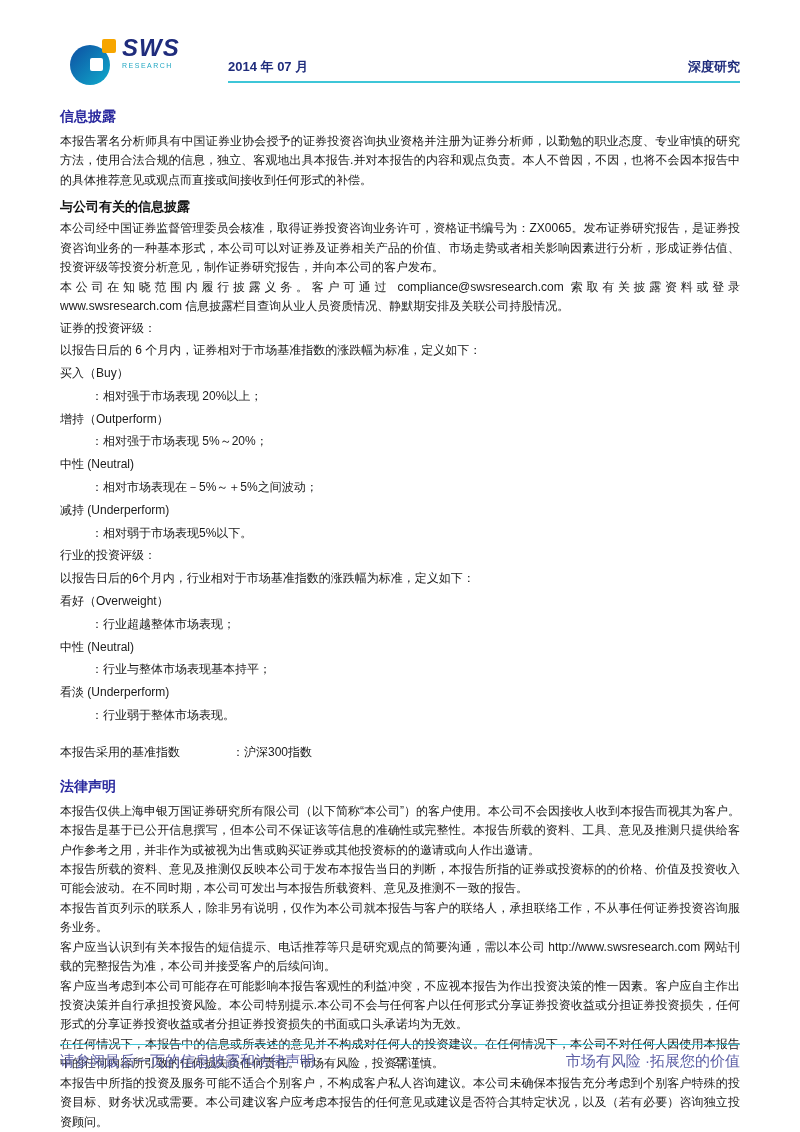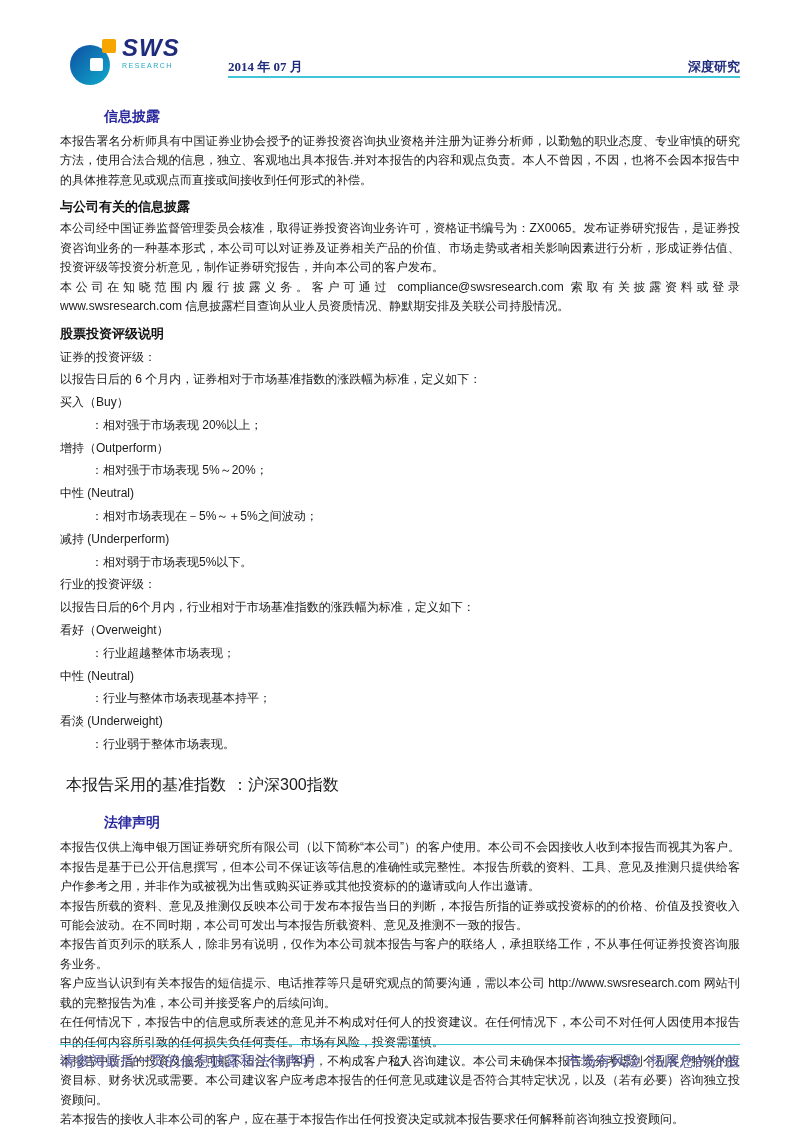--- a/index.html
+++ b/index.html
@@ -33,37 +33,37 @@
     position: absolute; right: -2px; top: 0;
     width: 14px; height: 14px; background: #f7a600; border-radius: 2px;
   }
   .logo-text { margin-left: 8px; }
   .logo-sws { font-size: 24px; font-weight: bold; color: #1f2c7c; letter-spacing: 1px; line-height: 1; font-style: italic; }
   .logo-research { font-size: 7px; color: #23a7c3; letter-spacing: 1.5px; margin-top: 2px; }
   .header-bar {
     margin-left: 168px;
     display: flex; justify-content: space-between; align-items: flex-end;
     border-bottom: 2px solid #3ec6d8;
-    padding-top: 22px; font-family: Liberation Serif, serif;
+    padding-bottom: 5px; padding-top: 22px;
   }
   .header-date { font-size: 13px; font-weight: bold; color: #1f2c7c; }
   .header-type { font-size: 13px; font-weight: bold; color: #1f2c7c; }
 
   
-  .section-title { font-size: 14px; font-weight: bold; color: #29289e; margin-top: 14px; margin-bottom: 6px; margin-left: 44px; }
+  .section-title { font-size: 14px; font-weight: bold; color: #29289e; margin-top: 14px; margin-bottom: 6px; }
   .sub-heading { font-size: 13px; font-weight: bold; color: #111111; margin-top: 8px; margin-bottom: 3px; }
   p.body-text {
     font-size: 12px; line-height: 1.62; text-align: justify; color: #1a1a1a;
   }
   .rating-line { font-size: 12px; line-height: 1.9; }
   .rating-row { display: flex; font-size: 12px; line-height: 1.9; flex-direction: column; }
   .rating-label { width: 172px; flex-shrink: 0; }
   .rating-def { flex: 1; margin-left: 31px; }
   .note-text { font-size: 12px; line-height: 2.05; text-align: justify; margin-top: 2px; }
-  .benchmark-row { display: flex; font-size: 16px; line-height: 1.9; margin-top: 14px; text-align: center; }
+  .benchmark-row { display: flex; font-size: 12px; line-height: 1.9; margin-top: 14px; }
   .benchmark-label { width: 172px; flex-shrink: 0; }
   .legal p.body-text { margin-bottom: 0; }
 
   
   .footer {
     position: absolute; left: 60px; right: 60px; top: 1044px;
     border-top: 1px solid #3ec6d8;
     padding-top: 7px;
     display: flex; justify-content: space-between; align-items: center;
   }
@@ -97,21 +97,20 @@
       <div class="section-title">信息披露</div>
 
       <p class="body-text">本报告署名分析师具有中国证券业协会授予的证券投资咨询执业资格并注册为证券分析师，以勤勉的职业态度、专业审慎的研究方法，使用合法合规的信息，独立、客观地出具本报告.并对本报告的内容和观点负责。本人不曾因，不因，也将不会因本报告中的具体推荐意见或观点而直接或间接收到任何形式的补偿。</p>
 
       <div class="sub-heading">与公司有关的信息披露</div>
       <p class="body-text">本公司经中国证券监督管理委员会核准，取得证券投资咨询业务许可，资格证书编号为：ZX0065。发布证券研究报告，是证券投资咨询业务的一种基本形式，本公司可以对证券及证券相关产品的价值、市场走势或者相关影响因素进行分析，形成证券估值、投资评级等投资分析意见，制作证券研究报告，并向本公司的客户发布。</p>
       <p class="body-text">本公司在知晓范围内履行披露义务。客户可通过 compliance@swsresearch.com 索取有关披露资料或登录 www.swsresearch.com 信息披露栏目查询从业人员资质情况、静默期安排及关联公司持股情况。</p>
     </div>
 
     <div>
-      <div class="sub-heading">股票投资评级说明</div>
 
       <div class="rating-line">证券的投资评级：</div>
       <div class="rating-line">以报告日后的 6 个月内，证券相对于市场基准指数的涨跌幅为标准，定义如下：</div>
 
       <div class="rating-row">
         <span class="rating-label">买入（Buy）</span>
         <span class="rating-def">：相对强于市场表现 20%以上；</span>
       </div>
       <div class="rating-row">
         <span class="rating-label">增持（Outperform）</span>
@@ -131,38 +130,39 @@
 
       <div class="rating-row">
         <span class="rating-label">看好（Overweight）</span>
         <span class="rating-def">：行业超越整体市场表现；</span>
       </div>
       <div class="rating-row">
         <span class="rating-label">中性 (Neutral)</span>
         <span class="rating-def">：行业与整体市场表现基本持平；</span>
       </div>
       <div class="rating-row">
-        <span class="rating-label">看淡 (Underweight)</span>
+        <span class="rating-label">看淡 (Underperform)</span>
         <span class="rating-def">：行业弱于整体市场表现。</span>
       </div>
 
 
       <div class="benchmark-row">
         <span class="benchmark-label">本报告采用的基准指数</span>
         <span>：沪深300指数</span>
       </div>
     </div>
 
     <div class="legal">
       <div class="section-title">法律声明</div>
       <p class="body-text">本报告仅供上海申银万国证券研究所有限公司（以下简称“本公司”）的客户使用。本公司不会因接收人收到本报告而视其为客户。</p>
       <p class="body-text">本报告是基于已公开信息撰写，但本公司不保证该等信息的准确性或完整性。本报告所载的资料、工具、意见及推测只提供给客户作参考之用，并非作为或被视为出售或购买证券或其他投资标的的邀请或向人作出邀请。</p>
       <p class="body-text">本报告所载的资料、意见及推测仅反映本公司于发布本报告当日的判断，本报告所指的证券或投资标的的价格、价值及投资收入可能会波动。在不同时期，本公司可发出与本报告所载资料、意见及推测不一致的报告。</p>
       <p class="body-text">本报告首页列示的联系人，除非另有说明，仅作为本公司就本报告与客户的联络人，承担联络工作，不从事任何证券投资咨询服务业务。</p>
       <p class="body-text">客户应当认识到有关本报告的短信提示、电话推荐等只是研究观点的简要沟通，需以本公司 http://www.swsresearch.com 网站刊载的完整报告为准，本公司并接受客户的后续问询。</p>
+      <p class="body-text">客户应当考虑到本公司可能存在可能影响本报告客观性的利益冲突，不应视本报告为作出投资决策的惟一因素。客户应自主作出投资决策并自行承担投资风险。本公司特别提示.本公司不会与任何客户以任何形式分享证券投资收益或分担证券投资损失，任何形式的分享证券投资收益或者分担证券投资损失的书面或口头承诺均为无效。</p>
       <p class="body-text">在任何情况下，本报告中的信息或所表述的意见并不构成对任何人的投资建议。在任何情况下，本公司不对任何人因使用本报告中的任何内容所引致的任何损失负任何责任。市场有风险，投资需谨慎。</p>
       <p class="body-text">本报告中所指的投资及服务可能不适合个别客户，不构成客户私人咨询建议。本公司未确保本报告充分考虑到个别客户特殊的投资目标、财务状况或需要。本公司建议客户应考虑本报告的任何意见或建议是否符合其特定状况，以及（若有必要）咨询独立投资顾问。</p>
       <p class="body-text">若本报告的接收人非本公司的客户，应在基于本报告作出任何投资决定或就本报告要求任何解释前咨询独立投资顾问。</p>
 
     </div>
 
   </div>
 
   <div class="footer">
     <span class="footer-left">请参阅最后一页的信息披露和法律声明</span>

